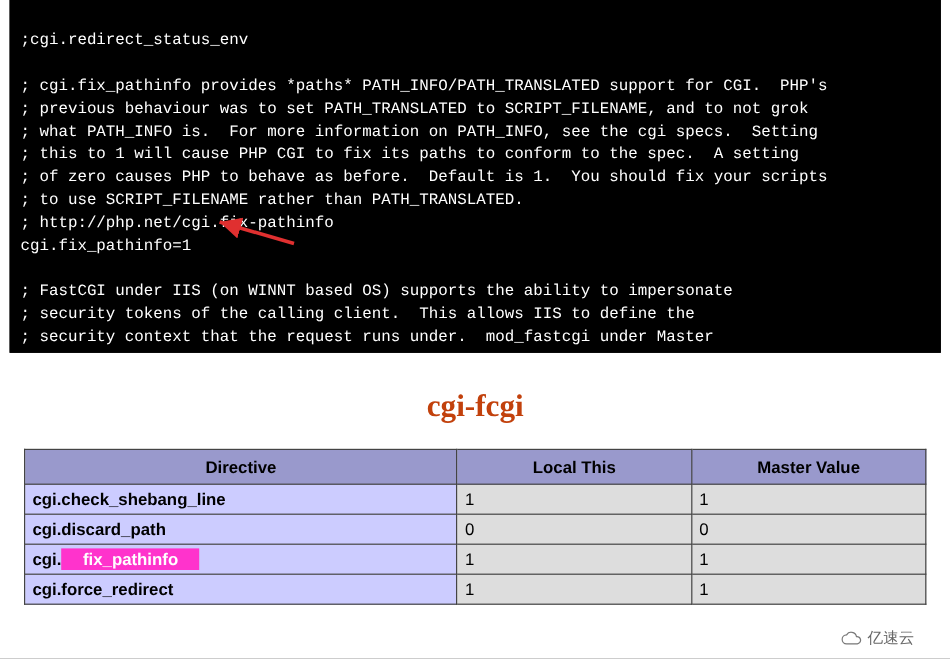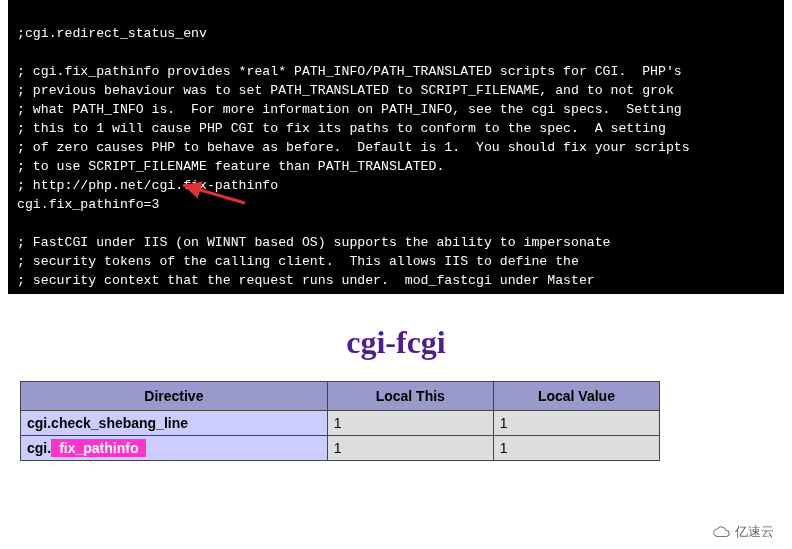--- a/index.html
+++ b/index.html
@@ -25,28 +25,28 @@
   }
   .arrow {
     position: absolute;
     left: 168px;
     top: 178px;
     pointer-events: none;
   }
   .section-title {
     text-align: center;
     font-family: Georgia, 'Times New Roman', serif;
-    font-size: 32px;
+    font-size: 26px;
     font-weight: bold;
-    color: #4c1d95;
+    color: #c2410c;
     margin: 30px 0 20px 0;
   }
   .cfg-table {
     border-collapse: collapse;
-    width: 640px;
+    width: 752px;
     margin: 0 20px;
     table-layout: fixed;
   }
   .cfg-table th, .cfg-table td {
     border: 1px solid #444;
     padding: 4px 6px;
     font-size: 14px;
     text-align: left;
   }
   .cfg-table th {
@@ -62,25 +62,25 @@
   }
   .cfg-table td.val {
     background: #dddddd;
   }
   col.c0 { width: 48%; }
   col.c1 { width: 26%; }
   col.c2 { width: 26%; }
   .hl {
     background: #ff33cc;
     color: #fff;
-    padding: 1px 8px;
+    padding: 1px 18px;
   }
   .badge {
     position: absolute;
-    right: 12px;
+    right: 24px;
     bottom: 6px;
     font-size: 13px;
     color: #666;
     background: #fff;
     padding: 2px 6px;
     border-radius: 4px;
     display: flex;
     align-items: center;
     gap: 4px;
   }
@@ -90,28 +90,28 @@
     height: 549px;
   }
 </style>
 </head>
 <body>
 <div class="outer">
 
 <div class="terminal">
 <span>;cgi.redirect_status_env</span>
 <span></span>
-<span>; cgi.fix_pathinfo provides *real* PATH_INFO/PATH_TRANSLATED scripts for CGI.  PHP's</span>
+<span>; cgi.fix_pathinfo provides *paths* PATH_INFO/PATH_TRANSLATED support for CGI.  PHP's</span>
 <span>; previous behaviour was to set PATH_TRANSLATED to SCRIPT_FILENAME, and to not grok</span>
 <span>; what PATH_INFO is.  For more information on PATH_INFO, see the cgi specs.  Setting</span>
 <span>; this to 1 will cause PHP CGI to fix its paths to conform to the spec.  A setting</span>
 <span>; of zero causes PHP to behave as before.  Default is 1.  You should fix your scripts</span>
-<span>; to use SCRIPT_FILENAME feature than PATH_TRANSLATED.</span>
+<span>; to use SCRIPT_FILENAME rather than PATH_TRANSLATED.</span>
 <span>; http://php.net/cgi.fix-pathinfo</span>
-<span>cgi.fix_pathinfo=3</span>
+<span>cgi.fix_pathinfo=1</span>
 <span></span>
 <span>; FastCGI under IIS (on WINNT based OS) supports the ability to impersonate</span>
 <span>; security tokens of the calling client.  This allows IIS to define the</span>
 <span>; security context that the request runs under.  mod_fastcgi under Master</span>
 <span>; does not currently support this feature (03/17/2002)</span>
   <svg class="arrow" width="70" height="28" viewBox="0 0 70 28">
     <defs>
       <marker id="ah" markerWidth="8" markerHeight="8" refX="6" refY="3" orient="auto">
         <path d="M0,0 L6,3 L0,6 Z" fill="#e03030"></path>
       </marker>
@@ -125,31 +125,41 @@
 <table class="cfg-table">
   <colgroup>
         <col class="c0">
         <col class="c1">
         <col class="c2">
       </colgroup>
   <thead>
     <tr>
       <th>Directive</th>
       <th>Local This</th>
-      <th>Local Value</th>
+      <th>Master Value</th>
     </tr>
   </thead>
   <tbody>
     <tr>
       <td class="key"><span>cgi.check_shebang_line</span><span></span></td>
       <td class="val">1</td>
       <td class="val">1</td>
     </tr>
     <tr>
+      <td class="key"><span>cgi.discard_path</span><span></span></td>
+      <td class="val">0</td>
+      <td class="val">0</td>
+    </tr>
+    <tr>
       <td class="key"><span>cgi.</span><span class="hl">fix_pathinfo</span><span></span></td>
+      <td class="val">1</td>
+      <td class="val">1</td>
+    </tr>
+    <tr>
+      <td class="key"><span>cgi.force_redirect</span><span></span></td>
       <td class="val">1</td>
       <td class="val">1</td>
     </tr>
   </tbody>
 </table>
 
 <div class="badge">
   <svg width="18" height="12" viewBox="0 0 24 16">
     <path d="M6 14a5 5 0 0 1 0-10 6 6 0 0 1 11 2 4 4 0 0 1 1 8H6z" fill="none" stroke="#777" stroke-width="1.4"></path>
   </svg>

